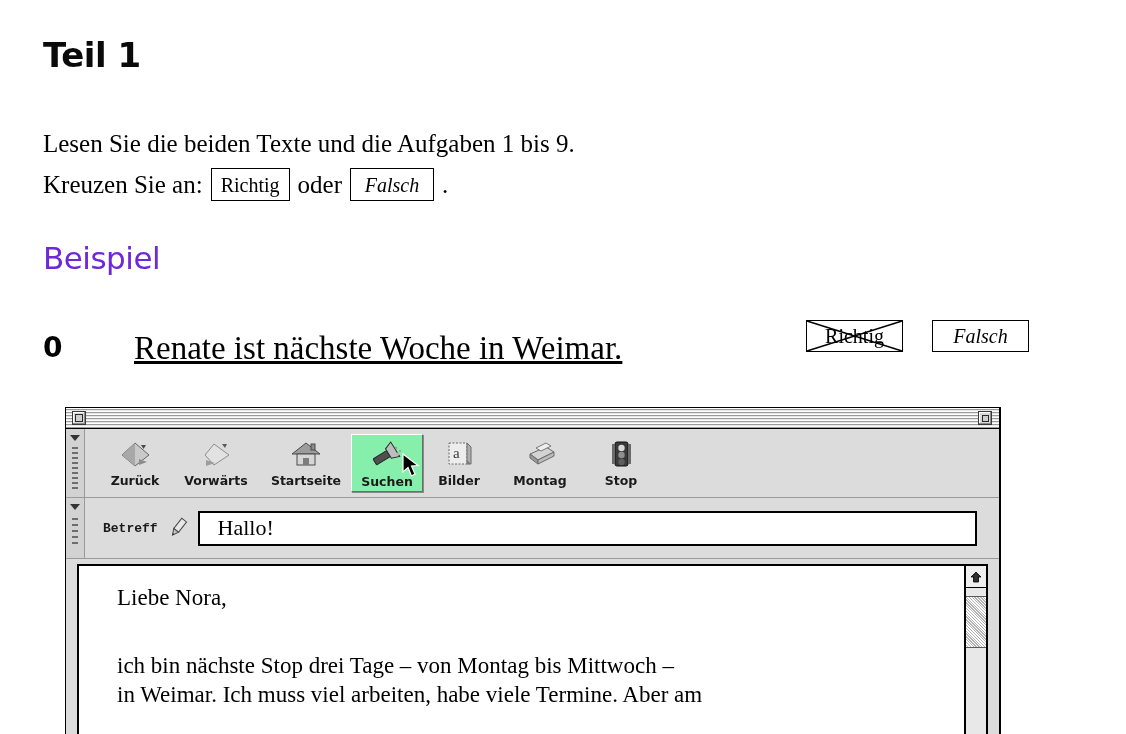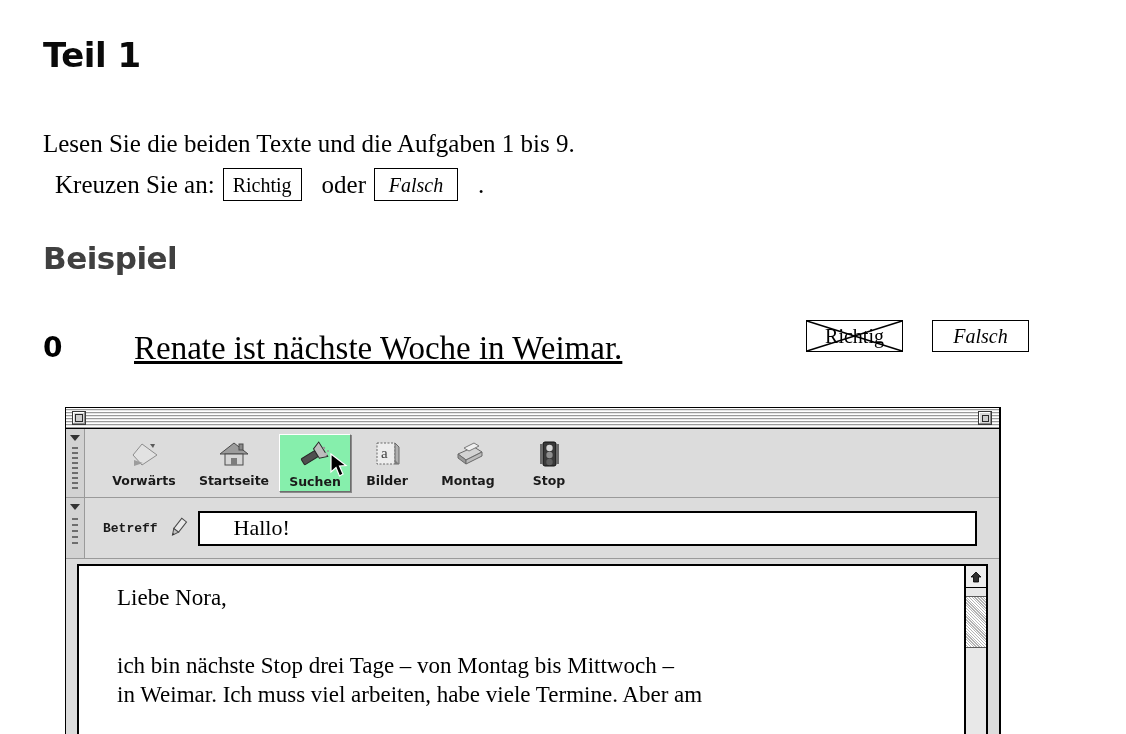--- a/index.html
+++ b/index.html
@@ -29,43 +29,43 @@
     font-weight: bold;
     font-size: 34px;
     letter-spacing: -0.5px;
     line-height: 1;
     color: #0a0a0a;
   }
   .h-beispiel {
     position: absolute;
     left: 43px; top: 243px;
     font-family: "DejaVu Sans", sans-serif;
-    font-weight: bold;
+    font-weight: normal;
     font-size: 31px;
     letter-spacing: -0.5px;
     line-height: 1;
-    color: #404040;
+    color: #6d28d9;
   }
   .line1 {
     position: absolute;
     left: 43px; top: 129px;
     font-size: 25px;
     line-height: 1.2;
     white-space: nowrap;
   }
   .line2 {
     position: absolute;
     left: 43px; top: 168px;
     font-size: 25px;
     line-height: 1.2;
     white-space: nowrap;
     display: flex;
     align-items: center;
   }
-  .line2 .txt { display: inline-block; margin-left: 12px; }
+  .line2 .txt { display: inline-block; }
   .boxchoice {
     display: inline-flex;
     align-items: center;
     justify-content: center;
     border: 1.6px solid #000;
     height: 33px;
     min-width: 78px;
     padding: 0 9px;
     box-sizing: border-box;
     font-size: 20px;
@@ -303,21 +303,21 @@
   .subj-input {
     margin-left: 8px;
     margin-right: 22px;
     flex: 1;
     height: 35px;
     background: #ffffff;
     border: 2px solid #000;
     box-sizing: border-box;
     display: flex;
     align-items: center;
-    padding-left: 34px;
+    padding-left: 18px;
     font-family: "Liberation Serif", serif;
     font-size: 22px;
     color: #000;
   }
 
   
   .bodyarea {
     position: relative;
     height: 177px;
     background: #dcdcdc;
@@ -428,20 +428,31 @@
   </div>
 
   <div class="toolband">
     <div class="tabstrip">
       <div class="tri"></div>
       <div class="dots"></div>
     </div>
 
     <div class="toolbtns">
 
+      <div class="tbtn">
+        <div class="ic">
+          <svg width="32" height="30" viewBox="0 0 32 30">
+            <polygon points="16,4 30,16 16,27 3,16" fill="#c9c9c9" stroke="#666" stroke-width="1"></polygon>
+            <polygon points="16,4 16,27 3,16" fill="#a8a8a8"></polygon>
+            <path d="M22 6 l5 0 l-2.5 4 z" fill="#4a4a4a"></path>
+            <path d="M20 20 l8 3 l-8 3 z" fill="#8d8d8d"></path>
+          </svg>
+        </div>
+        <div class="lbl">Zurück</div>
+      </div>
 
       <div class="tbtn wide">
         <div class="ic">
           <svg width="32" height="30" viewBox="0 0 32 30">
             <polygon points="14,5 29,16 14,26 5,16" fill="#e2e2e2" stroke="#8d8d8d" stroke-width="1"></polygon>
             <path d="M22 5 l5 0 l-2 4 z" fill="#5a5a5a"></path>
             <path d="M6 21 l9 3 l-9 3 z" fill="#9d9d9d"></path>
           </svg>
         </div>
         <div class="lbl">Vorwärts</div>

